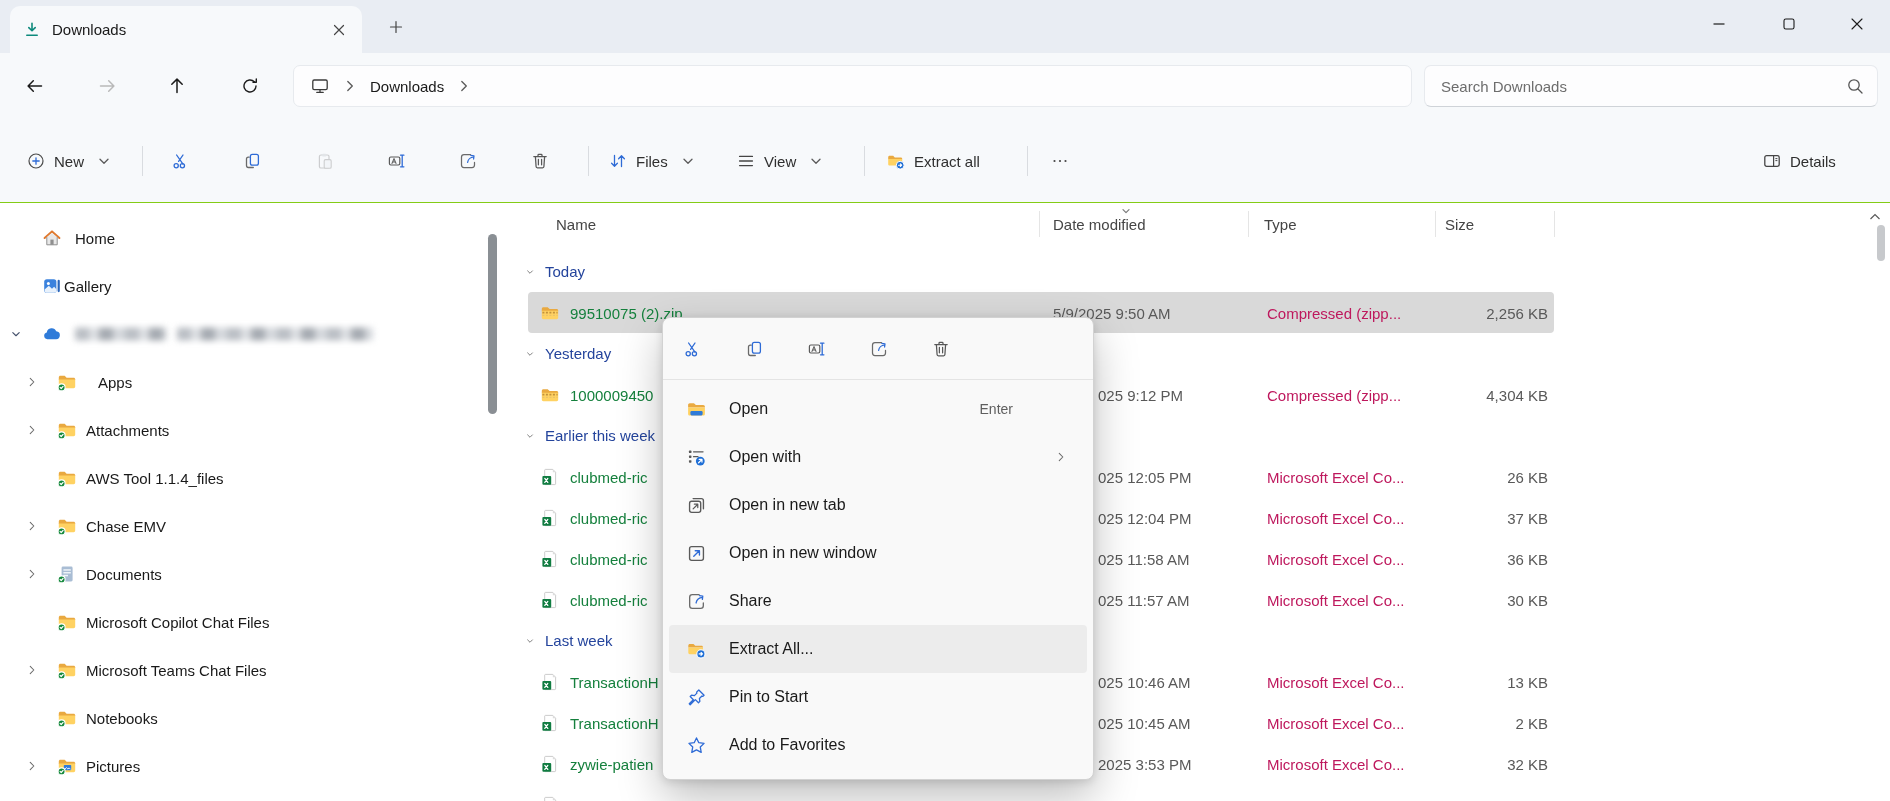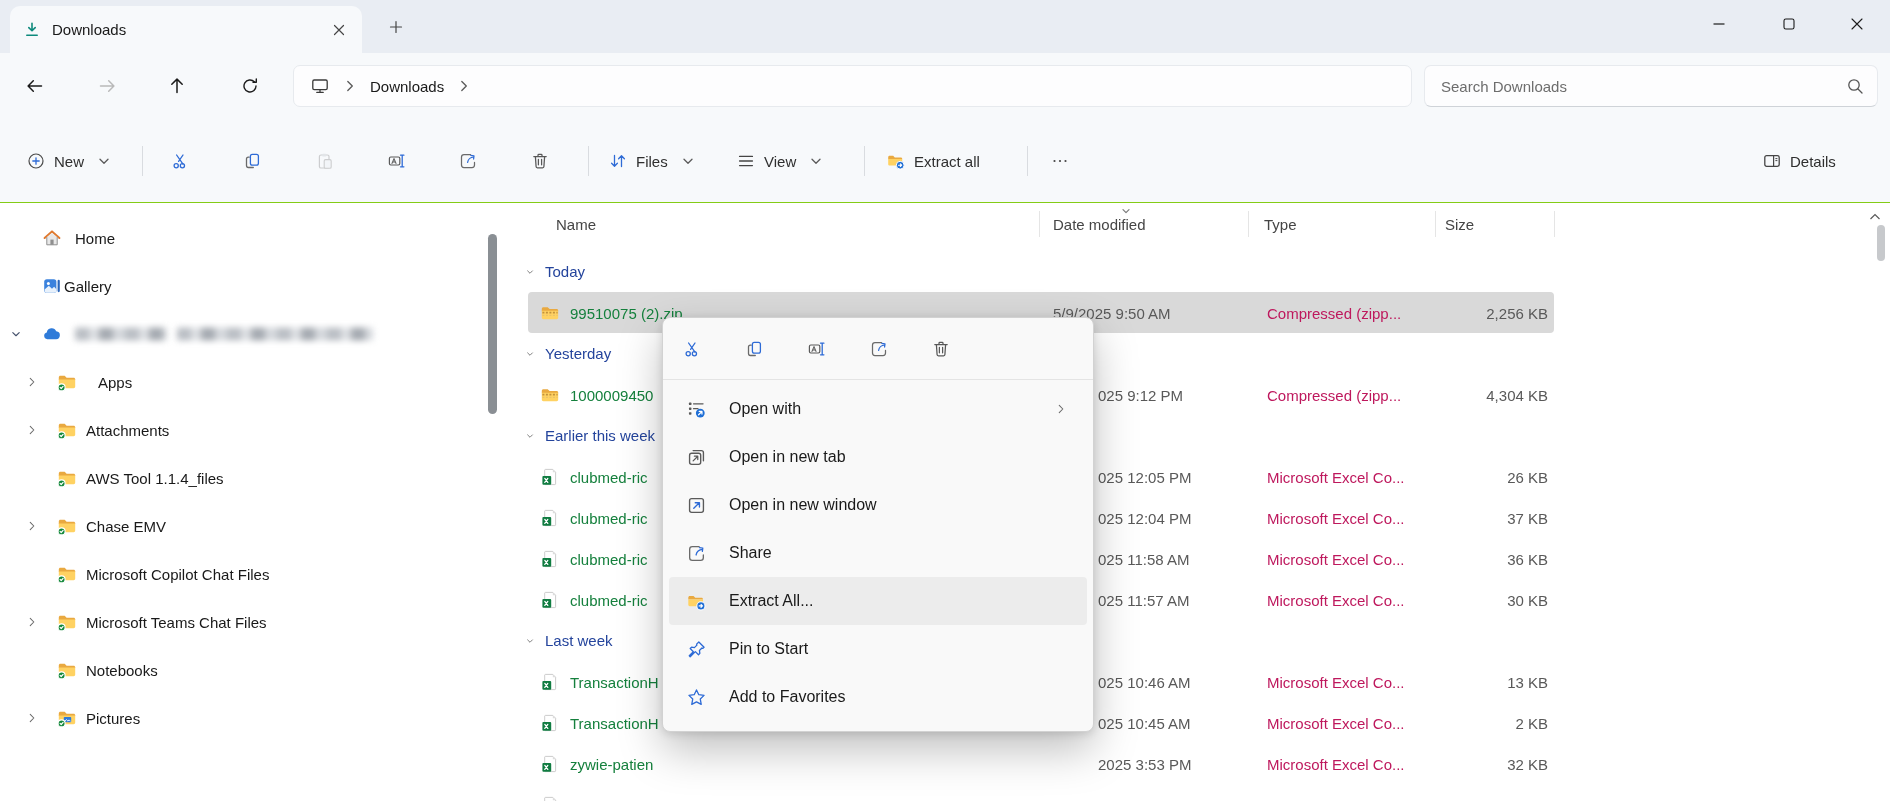--- a/index.html
+++ b/index.html
@@ -427,20 +427,38 @@
           <svg viewBox="0 0 20 20" width="20" height="20">
             <path d="M1.8 5.4c0-.9.7-1.6 1.6-1.6h4.3l1.9 1.9h7c.9 0 1.6.7 1.6 1.6v.7H1.8z" fill="#e9a940"></path>
             <path d="M1.8 7.6h16.4v7c0 .9-.7 1.6-1.6 1.6H3.4c-.9 0-1.6-.7-1.6-1.6z" fill="#ffd262"></path>
             <circle cx="4.6" cy="15.4" r="3.5" fill="#14893c" stroke="#fff" stroke-width="1.1"></circle>
             <path d="M3.1 15.4l1.1 1.1 1.9-2.1" stroke="#fff" stroke-width="1.2" fill="none" stroke-linecap="round" stroke-linejoin="round"></path>
           </svg>
         </span>
         <span class="s-label" style="left: 86px;">Chase EMV</span>
       </div>
       <div class="side-item">
+        <span class="ico" style="left: 24px;">
+          <svg viewBox="0 0 20 20" width="16" height="16">
+            <path d="M7.8 5.5 12.3 10l-4.5 4.5" stroke="#6a6a6a" stroke-width="1.3" fill="none" stroke-linecap="round" stroke-linejoin="round"></path>
+          </svg>
+        </span>
+        <span class="ico" style="left: 57px;">
+          <svg viewBox="0 0 20 20" width="20" height="20">
+            <rect x="4.6" y="2.6" width="11" height="14.8" rx="1.4" fill="#a9bdd4"></rect>
+            <rect x="6.4" y="5.2" width="7.4" height="1.5" fill="#eef3f8"></rect>
+            <rect x="6.4" y="8" width="7.4" height="1.5" fill="#eef3f8"></rect>
+            <rect x="6.4" y="10.8" width="4.6" height="1.5" fill="#eef3f8"></rect>
+            <circle cx="4.6" cy="15.4" r="3.5" fill="#14893c" stroke="#fff" stroke-width="1.1"></circle>
+            <path d="M3.1 15.4l1.1 1.1 1.9-2.1" stroke="#fff" stroke-width="1.2" fill="none" stroke-linecap="round" stroke-linejoin="round"></path>
+          </svg>
+        </span>
+        <span class="s-label" style="left: 86px;">Documents</span>
+      </div>
+      <div class="side-item">
         <span class="ico" style="left: 57px;">
           <svg viewBox="0 0 20 20" width="20" height="20">
             <path d="M1.8 5.4c0-.9.7-1.6 1.6-1.6h4.3l1.9 1.9h7c.9 0 1.6.7 1.6 1.6v.7H1.8z" fill="#e9a940"></path>
             <path d="M1.8 7.6h16.4v7c0 .9-.7 1.6-1.6 1.6H3.4c-.9 0-1.6-.7-1.6-1.6z" fill="#ffd262"></path>
             <circle cx="4.6" cy="15.4" r="3.5" fill="#14893c" stroke="#fff" stroke-width="1.1"></circle>
             <path d="M3.1 15.4l1.1 1.1 1.9-2.1" stroke="#fff" stroke-width="1.2" fill="none" stroke-linecap="round" stroke-linejoin="round"></path>
           </svg>
         </span>
         <span class="s-label" style="left: 86px;">Microsoft Copilot Chat Files</span>
       </div>
@@ -717,20 +735,31 @@
         </svg>
       </div>
       <div class="qbtn">
         <svg viewBox="0 0 20 20" width="20" height="20">
           <path d="M3.8 5.6h12.4M8 5.6V4.2c0-.4.3-.8.8-.8h2.4c.5 0 .8.4.8.8v1.4M5.4 5.6l.7 10c0 .7.6 1.2 1.3 1.2h5.2c.7 0 1.3-.5 1.3-1.2l.7-10" stroke="#585858" fill="none" stroke-width="1.25" stroke-linecap="round" stroke-linejoin="round"></path>
           <path d="M8.4 8.4v5.4M11.6 8.4v5.4" stroke="#585858" stroke-width="1.25" stroke-linecap="round"></path>
         </svg>
       </div>
     </div>
   <div id="mitems">
+      <div class="mi">
+        <span class="mic ico">
+          <svg viewBox="0 0 20 20" width="21" height="21">
+            <path d="M2 5.6c0-.9.7-1.6 1.6-1.6h4l1.8 1.8h7c.9 0 1.6.7 1.6 1.6v.6H2z" fill="#eaaa41"></path>
+            <path d="M2 8h16v6.2c0 .9-.7 1.6-1.6 1.6H3.6c-.9 0-1.6-.7-1.6-1.6z" fill="#ffd262"></path>
+            <rect x="4.2" y="11.4" width="11.6" height="4.2" rx="1.1" fill="#2f7bd9"></rect>
+          </svg>
+        </span>
+        <span class="lbl">Open</span>
+        <span class="sc">Enter</span>
+      </div>
       <div class="mi">
         <span class="mic ico">
           <svg viewBox="0 0 20 20" width="21" height="21">
             <rect x="2.8" y="3.4" width="2.4" height="2.4" rx=".6" fill="#5a5a5a"></rect>
             <rect x="2.8" y="8" width="2.4" height="2.4" rx=".6" fill="#5a5a5a"></rect>
             <rect x="2.8" y="12.6" width="2.4" height="2.4" rx=".6" fill="#5a5a5a"></rect>
             <path d="M7.2 4.6h9M7.2 9.2h4.2" stroke="#5a5a5a" stroke-width="1.3" stroke-linecap="round"></path>
             <circle cx="13.6" cy="13.4" r="4.2" fill="#1f6fd6"></circle>
             <path d="M12 15l3-3M12.6 11.8h2.6v2.6" stroke="#fff" stroke-width="1.2" fill="none" stroke-linecap="round" stroke-linejoin="round"></path>
           </svg>

